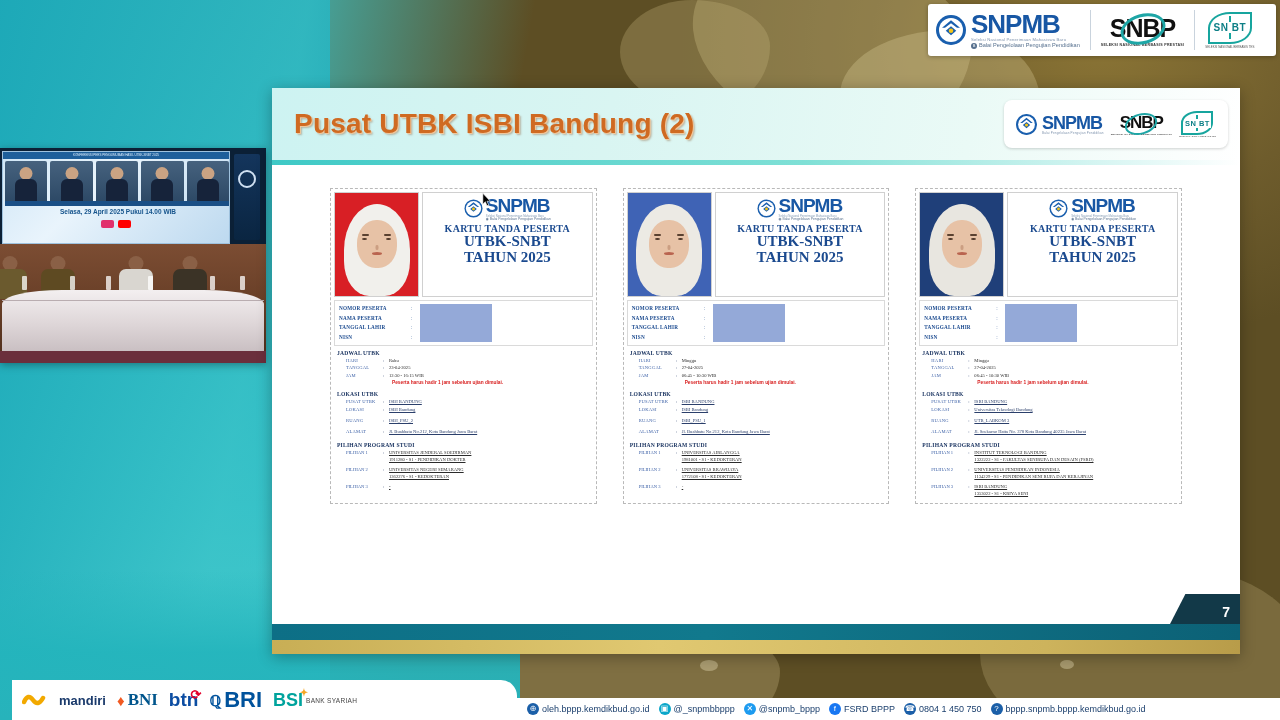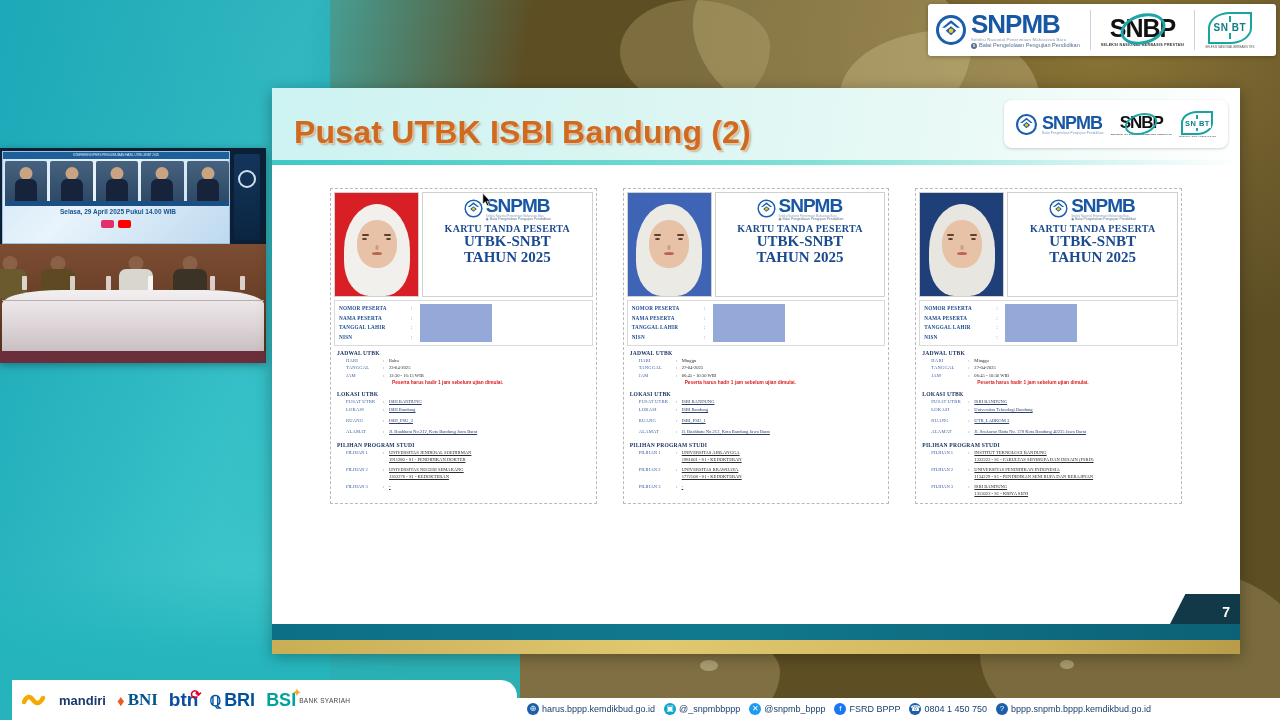--- a/index.html
+++ b/index.html
@@ -101,21 +101,21 @@
     transform:translateX(-50%);}
   .vt-bottlerow{position:absolute;top:128px;left:0;width:100%;}
   .vt-bottle{position:absolute;width:5px;height:14px;background:rgba(255,255,255,.75);border-radius:1px;}
   .vt-carpet{position:absolute;left:0;bottom:0;width:266px;height:12px;background:#6b2f3c;}
 
   
   .slide{position:absolute;left:272px;top:88px;width:968px;height:566px;
     background:#ffffff;box-shadow:0 3px 14px rgba(0,0,0,.30);overflow:hidden;}
   .slide-head{position:absolute;left:0;top:0;width:968px;height:72px;
     background:linear-gradient(100deg,#cdf3f2 0%,#d9f5f2 35%,#eafaf6 72%,#ffffff 100%);}
-  .slide-title{position:absolute;left:22px;top:26px;font-size:32px;font-weight:bold;
+  .slide-title{position:absolute;left:22px;top:20px;font-size:28px;font-weight:bold;
     color:#cf6a22;letter-spacing:.2px;
     text-shadow:1px 1px 0 #f0c79c, 2px 2px 2px rgba(120,60,15,.35);}
   .slide-logobar{position:absolute;right:12px;top:12px;width:224px;height:48px;background:#fff;
     border-radius:8px;display:flex;align-items:center;justify-content:center;gap:7px;padding:0 8px;
     box-shadow:0 1px 3px rgba(0,0,0,.18);}
   .slide-teal-strip{position:absolute;left:0;top:72px;width:968px;height:5px;
     background:linear-gradient(90deg,#3ec9c6,#7fe0d6 55%,#ffffff);}
   .slide-body{position:absolute;left:0;top:77px;width:968px;height:489px;background:#fff;}
   .slide-footer{position:absolute;left:0;bottom:0;width:968px;height:30px;
     background:linear-gradient(90deg,#0d6f86 0%,#11798d 45%,#0c6176 100%);}
@@ -747,31 +747,31 @@
       </div>
       <div class="bank">
         <span style="font-size:15px;color:#f15a22;font-weight:bold">♦</span>
         <span class="lbl" style="font-size:17px;color:#00558c;font-family:'Liberation Serif',serif">BNI</span>
       </div>
       <div class="bank">
         <span class="lbl" style="font-size:19px;color:#0c4da2;position:relative">btn<span style="position:absolute;right:-3px;top:-2px;color:#e4002b;font-size:13px">⟳</span></span>
       </div>
       <div class="bank">
         <span style="font-size:15px;color:#00529c;font-weight:bold">ℚ</span>
-        <span class="lbl" style="font-size:18px;color:#00529c">BRI</span>
+        <span class="lbl" style="font-size:22px;color:#00529c">BRI</span>
       </div>
       <div class="bank">
         <span class="lbl" style="font-size:18px;color:#00a39d;position:relative">BSI<span style="position:absolute;right:-5px;top:-3px;color:#f5a623;font-size:10px">✦</span></span>
         <span style="font-size:6.5px;color:#444;letter-spacing:.3px">BANK SYARIAH</span>
       </div>
     </div>
   <div class="bb-right" id="contacts">
       <div class="contact">
         <span class="cicon" style="background:#1b5fa8;color:#fff;font-size:8px;text-align:center;line-height:12px">⊕</span>
-        <span>harus.bppp.kemdikbud.go.id</span>
+        <span>oleh.bppp.kemdikbud.go.id</span>
       </div>
       <div class="contact">
         <span class="cicon" style="background:#0aa6c9;color:#fff;font-size:8px;text-align:center;line-height:12px">▣</span>
         <span>@_snpmbbppp</span>
       </div>
       <div class="contact">
         <span class="cicon" style="background:#1d9bf0;color:#fff;font-size:8px;text-align:center;line-height:12px">✕</span>
         <span>@snpmb_bppp</span>
       </div>
       <div class="contact">

